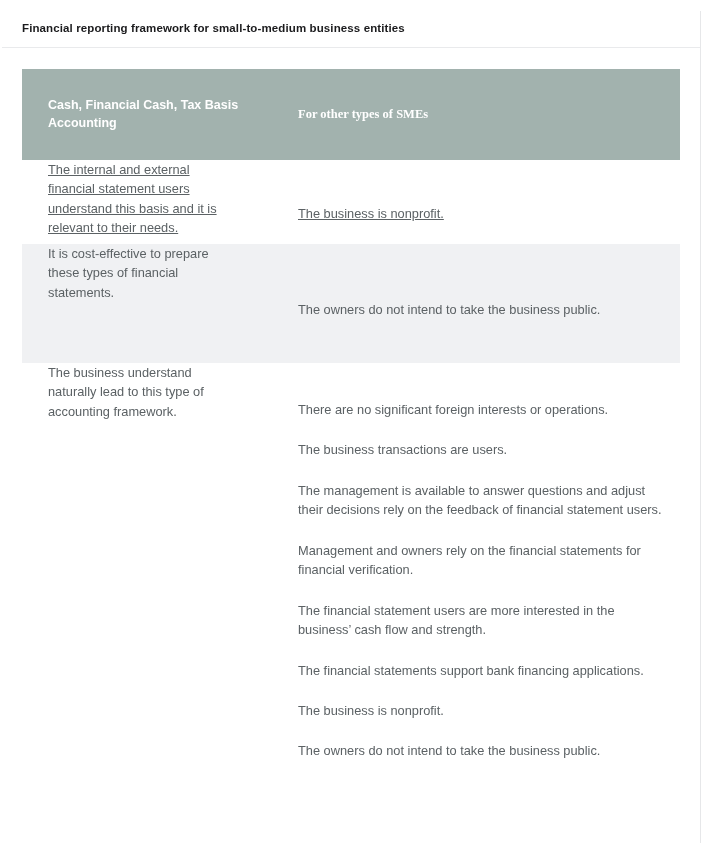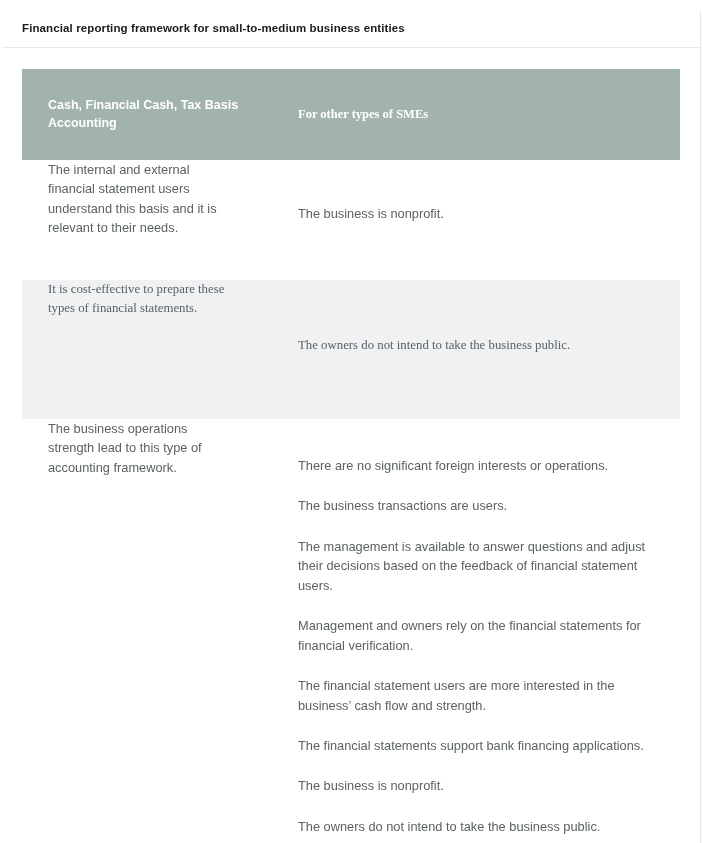--- a/index.html
+++ b/index.html
@@ -71,23 +71,23 @@
     font-size: 12.8px;
     color: #5b6164;
     line-height: 1.52;
     vertical-align: top;
     padding: 0 10px 0 26px;
     background: #ffffff;
   }
   .ftable tbody tr.striped td {
     background: #f0f1f3;
   }
-  .row-1 td { height: 120px; padding-top: 28px; }
+  .row-1 td { height: 84px; padding-top: 28px; text-decoration: underline; }
   .row-1 td.cell-b { padding-top: 44px; }
-  .row-2 td { height: 139px; padding-top: 42px; font-family: Liberation Serif, serif; }
+  .row-2 td { height: 119px; padding-top: 42px; }
   .row-2 td.cell-b { padding-top: 56px; }
   .row-3 td { height: 420px; padding-top: 37px; }
   .row-3 td.cell-b { padding-top: 37px; margin-top: 8px; }
 
   .cell-a-text {
     display: block;
     max-width: 180px;
   }
   .cell-b-text {
     display: block;
@@ -137,27 +137,27 @@
           <td class="cell-a">
             <span class="cell-a-text">It is cost-effective to prepare these types of financial statements.</span>
           </td>
           <td class="cell-b">
             <span class="cell-b-text">The owners do not intend to take the business public.</span>
           </td>
         </tr>
 
         <tr class="row-3">
           <td class="cell-a">
-            <span class="cell-a-text">The business operations strength lead to this type of accounting framework.</span>
+            <span class="cell-a-text">The business understand naturally lead to this type of accounting framework.</span>
           </td>
           <td class="cell-b">
             <div class="item-list">
               <span class="item">There are no significant foreign interests or operations.</span>
               <span class="item">The business transactions are users.</span>
-              <span class="item">The management is available to answer questions and adjust their decisions based on the feedback of financial statement users.</span>
+              <span class="item">The management is available to answer questions and adjust their decisions rely on the feedback of financial statement users.</span>
               <span class="item">Management and owners rely on the financial statements for financial verification.</span>
               <span class="item">The financial statement users are more interested in the business’ cash flow and strength.</span>
               <span class="item">The financial statements support bank financing applications.</span>
               <span class="item">The business is nonprofit.</span>
               <span class="item">The owners do not intend to take the business public.</span>
             </div>
           </td>
         </tr>
 
       </tbody>

